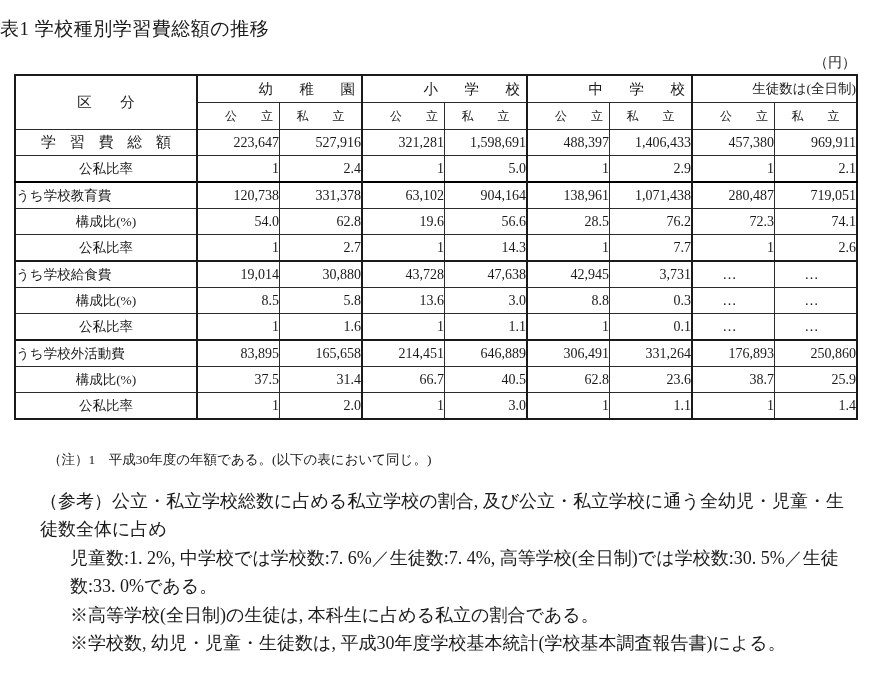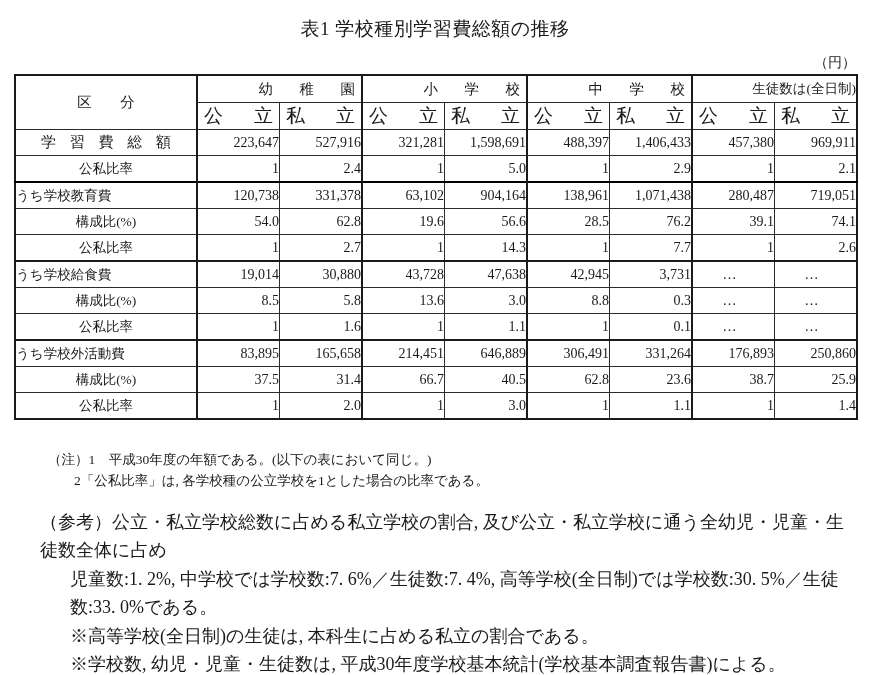--- a/index.html
+++ b/index.html
@@ -11,21 +11,20 @@
     height: 675px;
     background: #ffffff;
     font-family: "Liberation Serif", "DejaVu Serif", serif;
     color: #1a1a1a;
     overflow: hidden;
     position: relative;
   }
 
   
   .title {
-    text-align: center;
     font-size: 19px;
     letter-spacing: 0.5px;
     padding-top: 16px;
     font-weight: normal;
   }
 
   
   .unit-row {
     text-align: right;
     font-size: 14px;
@@ -80,21 +79,21 @@
     height: 26px;
     border-bottom: 1px solid #2b2b2b;
   }
   .hdr-school.narrow {
     letter-spacing: 0px;
     text-indent: 0;
     font-size: 13.5px;
   }
   .hdr-sub {
     text-align: center;
-    font-size: 19px;
+    font-size: 12px;
     letter-spacing: 6px;
     text-indent: 6px;
     height: 26px;
   }
   
   .sep-left { border-left: 2px solid #1a1a1a !important; text-align: right; }
 
   
   .row-total td {
     background: #c9c9c9;
@@ -230,21 +229,21 @@
           <td class="val">719,051</td>
         </tr>
         <tr class="data-row">
           <td class="lbl">構成比(%)</td>
           <td class="val sep-left">54.0</td>
           <td class="val">62.8</td>
           <td class="val sep-left">19.6</td>
           <td class="val">56.6</td>
           <td class="val sep-left">28.5</td>
           <td class="val">76.2</td>
-          <td class="val sep-left">39.1</td>
+          <td class="val sep-left">72.3</td>
           <td class="val">74.1</td>
         </tr>
         <tr class="data-row group-end">
           <td class="lbl">公私比率</td>
           <td class="val sep-left">1</td>
           <td class="val">2.7</td>
           <td class="val sep-left">1</td>
           <td class="val">14.3</td>
           <td class="val sep-left">1</td>
           <td class="val">7.7</td>
@@ -316,21 +315,20 @@
           <td class="val">1.1</td>
           <td class="val sep-left">1</td>
           <td class="val">1.4</td>
         </tr>
       </tbody>
   </table>
 </div>
 
 <div class="notes">
   <div class="note-line"><span>（注）</span><span>1　平成30年度の年額である。(以下の表において同じ。)</span></div>
-  <div class="note-line note-indent"><span>2「公私比率」は, 各学校種の公立学校を1とした場合の比率である。</span></div>
 </div>
 
 <div class="ref">
   <p><span>（参考）</span><span>公立・私立学校総数に占める私立学校の割合, 及び公立・私立学校に通う全幼児・児童・生徒数全体に占め</span></p>
   <p class="hang">児童数:1. 2%, 中学校では学校数:7. 6%／生徒数:7. 4%, 高等学校(全日制)では学校数:30. 5%／生徒</p>
   <p class="hang">数:33. 0%である。</p>
   <p class="star">※高等学校(全日制)の生徒は, 本科生に占める私立の割合である。</p>
   <p class="star">※学校数, 幼児・児童・生徒数は, 平成30年度学校基本統計(学校基本調査報告書)による。</p>
 </div>
 

